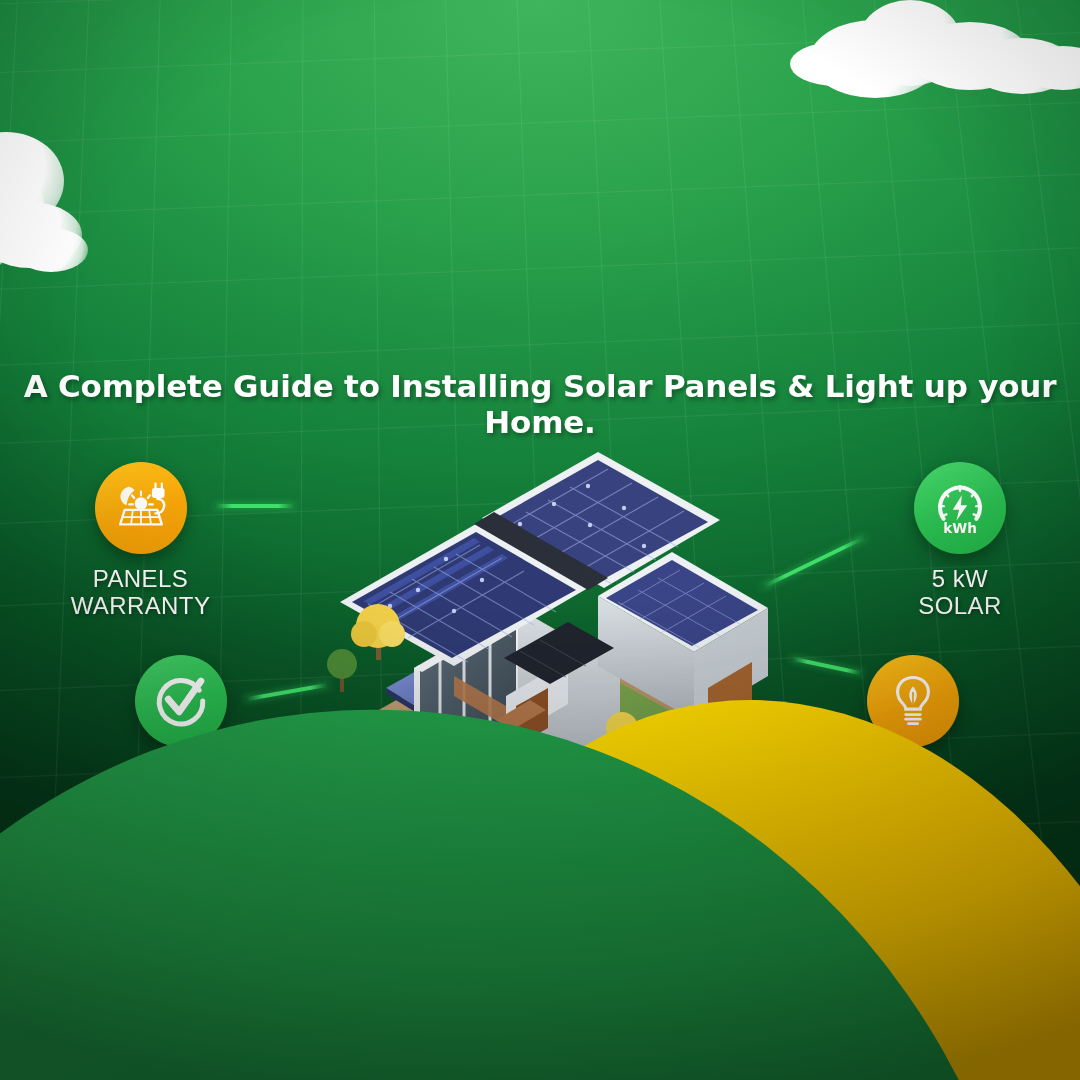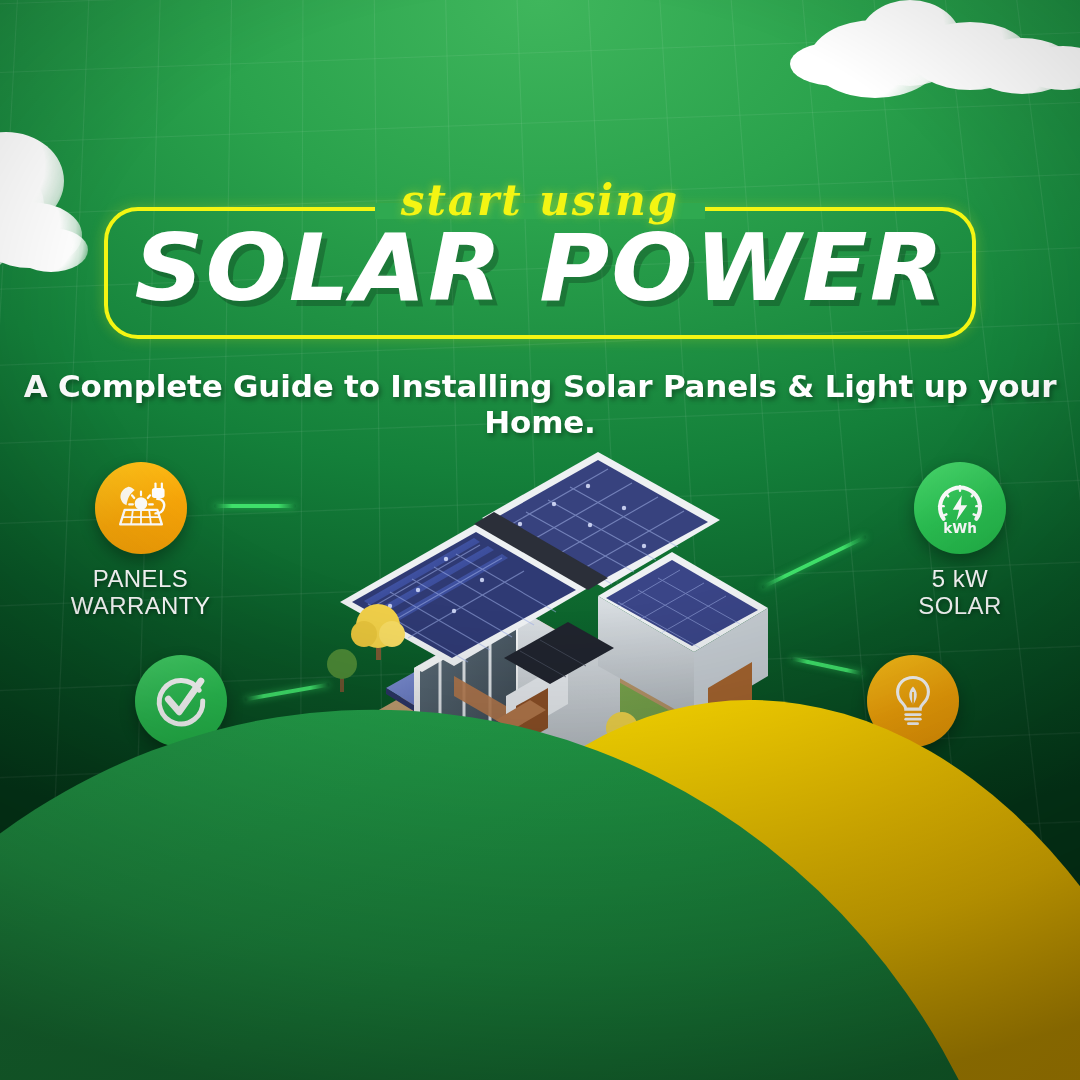--- a/index.html
+++ b/index.html
@@ -150,27 +150,20 @@
       <i></i>
   </div>
   <div class="cloud" id="cloud-l">
     <i></i>
       <i></i>
       <i></i>
       <i></i>
       <i></i>
   </div>
 
-  <div class="title-wrap">
-    <div class="script">start using</div>
-    <div class="title-box">
-      <div class="title-mask"></div>
-      <div class="title-main">SOLAR POWER</div>
-    </div>
-  </div>
 
   <div class="subtitle">A Complete Guide to Installing Solar Panels &amp; Light up your Home.</div>
 
   <div class="conn" id="conn-panels"></div>
   <div class="conn" id="conn-battery"></div>
   <div class="conn" id="conn-solar"></div>
   <div class="conn" id="conn-eco"></div>
   <div class="conn" id="conn-renew"></div>
   <div class="conn" id="conn-bills"></div>
 

